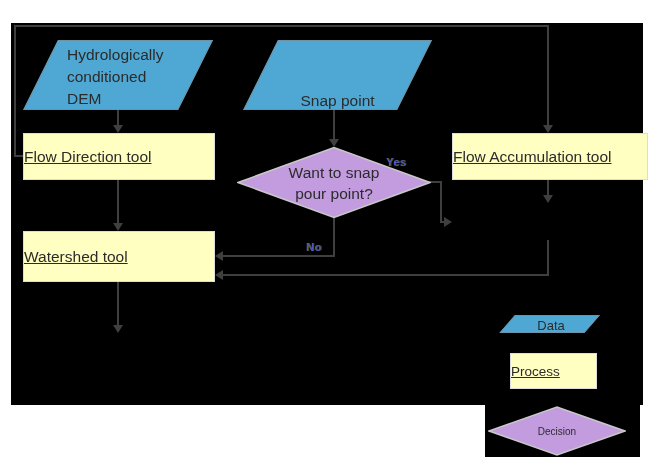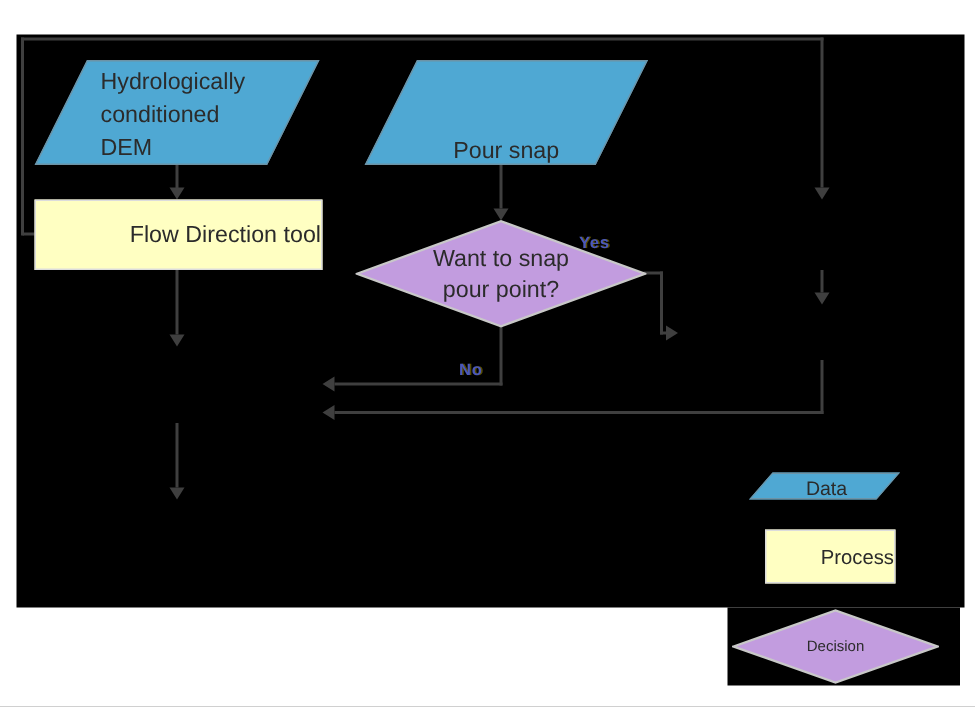--- a/index.html
+++ b/index.html
@@ -18,22 +18,23 @@
   .arr{position:absolute;width:0;height:0;}
   .arr-d{border-left:5px solid transparent;border-right:5px solid transparent;border-top:8px solid var(--connector,#3f3f3f);}
   .arr-l{border-top:5px solid transparent;border-bottom:5px solid transparent;border-right:8px solid var(--connector,#3f3f3f);}
   .arr-r{border-top:5px solid transparent;border-bottom:5px solid transparent;border-left:8px solid var(--connector,#3f3f3f);}
 
   
   .rect{
     position:absolute;box-sizing:border-box;
     background:var(--process-fill,#ffffc2);
     border:1px solid var(--process-border,#dcdcdc);
-    display:flex;align-items:center;justify-content:flex-end;
+    display:flex;align-items:center;justify-content:flex-start;
     font-size:15.5px;
+    text-decoration:underline;
   }
 
   
   .para{position:absolute;}
   .para-bg{
     position:absolute;left:0;top:0;right:0;bottom:0;box-sizing:border-box;
     background:var(--data-fill,#4fa8d3);
     border:1px solid var(--data-border,#6d93a6);
     transform-origin:0 0;transform:skewX(-26.5deg);
   }
@@ -117,30 +118,36 @@
 
   <div class="para" style="left:58px;top:40px;width:155px;height:70px">
     <div class="para-bg"></div>
     <div class="para-label dem-label">
         <span>Hydrologically conditioned DEM</span>
       </div>
   </div>
 
   <div class="para" style="left:278px;top:40px;width:154px;height:70px">
     <div class="para-bg"></div>
-    <div class="para-label centered" style="left:-35px;right:0">Pour snap</div>
+    <div class="para-label centered" style="left:-35px;right:0">Snap point</div>
   </div>
 
 
   <div class="rect" style="left:23px;top:133px;width:192px;height:47px">
     <span>Flow Direction tool</span>
   </div>
 
+  <div class="rect" style="left:452px;top:133px;width:196px;height:47px">
+    <span>Flow Accumulation tool</span>
+  </div>
 
 
+  <div class="rect" style="left:23px;top:231px;width:192px;height:51px">
+    <span>Watershed tool</span>
+  </div>
 
   <svg class="abs" style="left:237px;top:146px" width="194" height="73">
     <polygon points="1,36.5 97,1.5 193,36.5 97,71.5" fill="var(--decision-fill,#c29cdf)" stroke="var(--decision-border,#c8c8c8)" stroke-width="1.5"></polygon>
   </svg>
   <div class="diamond-label" style="left:237px;top:146px;width:194px;height:73px">
     <span>Want to snap pour point?</span>
   </div>
 
   <div class="edge-label" style="left:386px;top:156px">Yes</div>
   <div class="edge-label" style="left:306px;top:241px">No</div>

